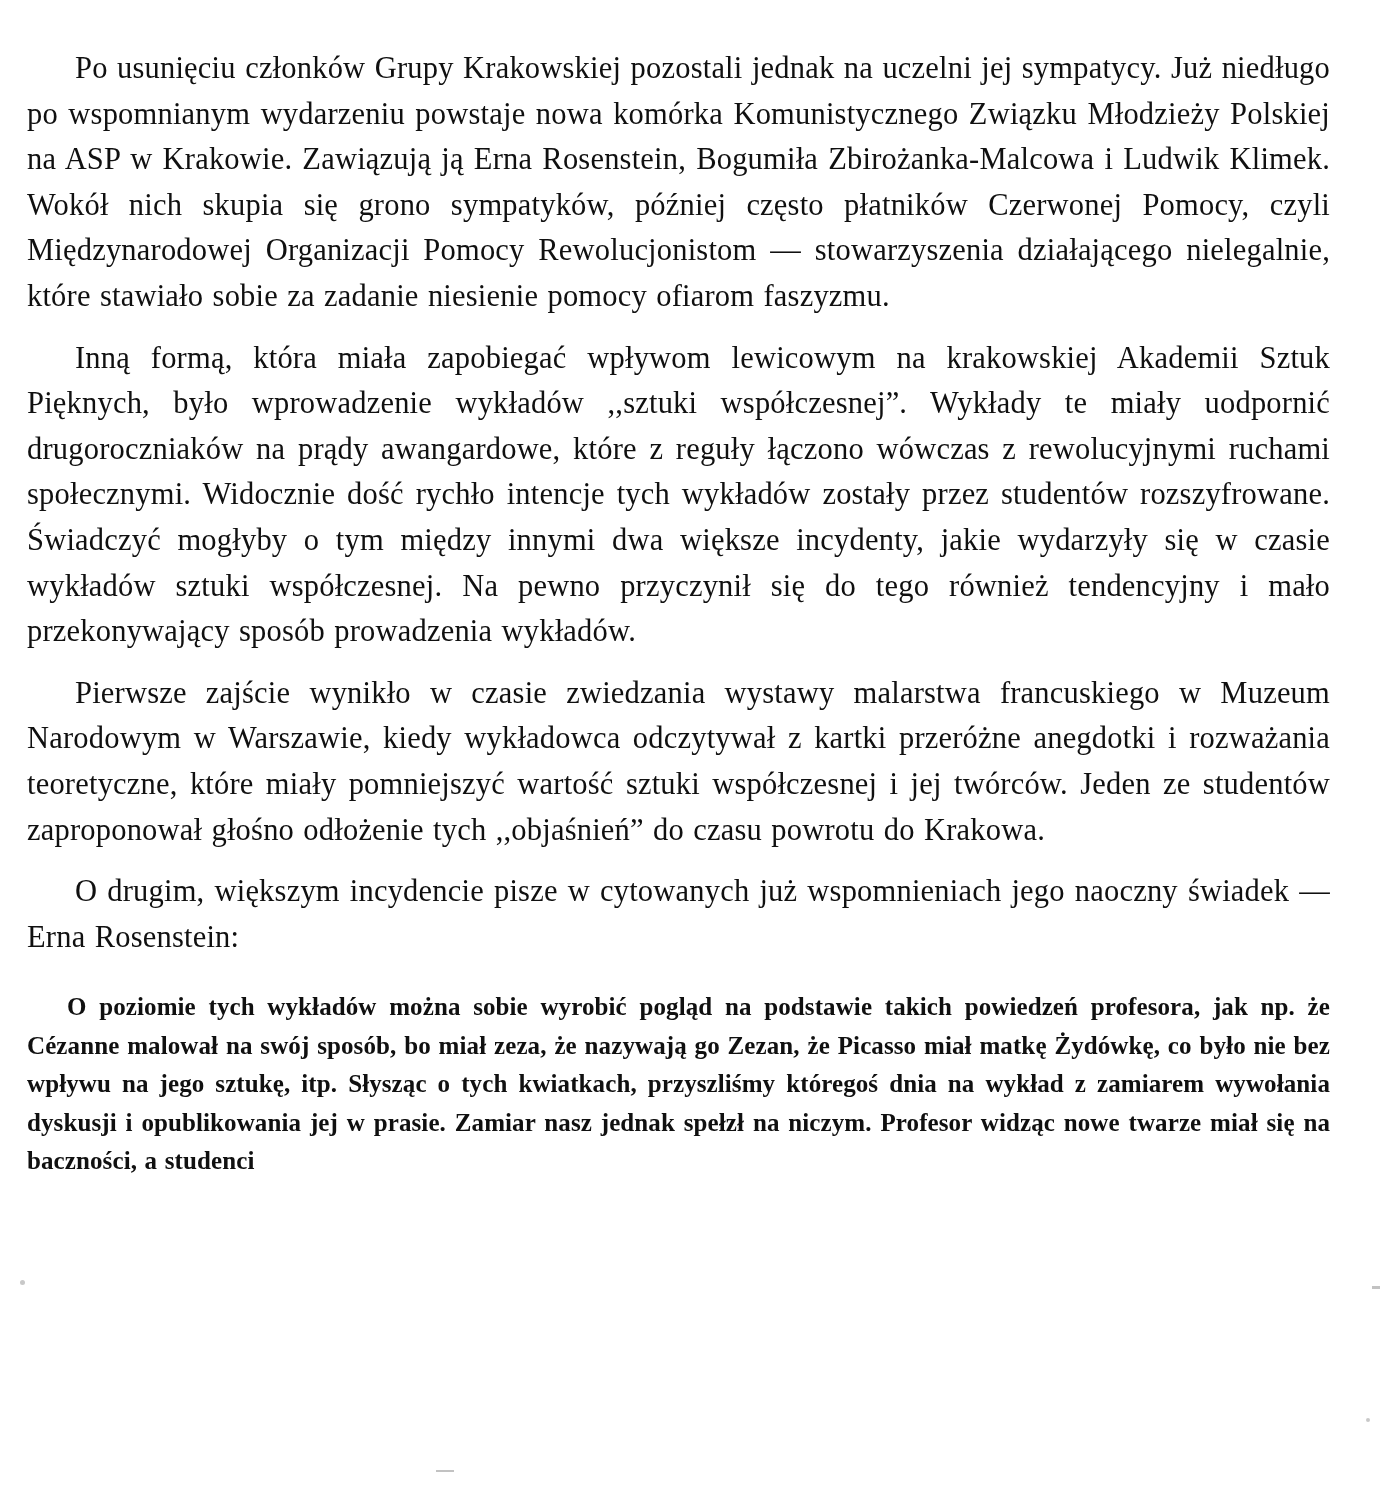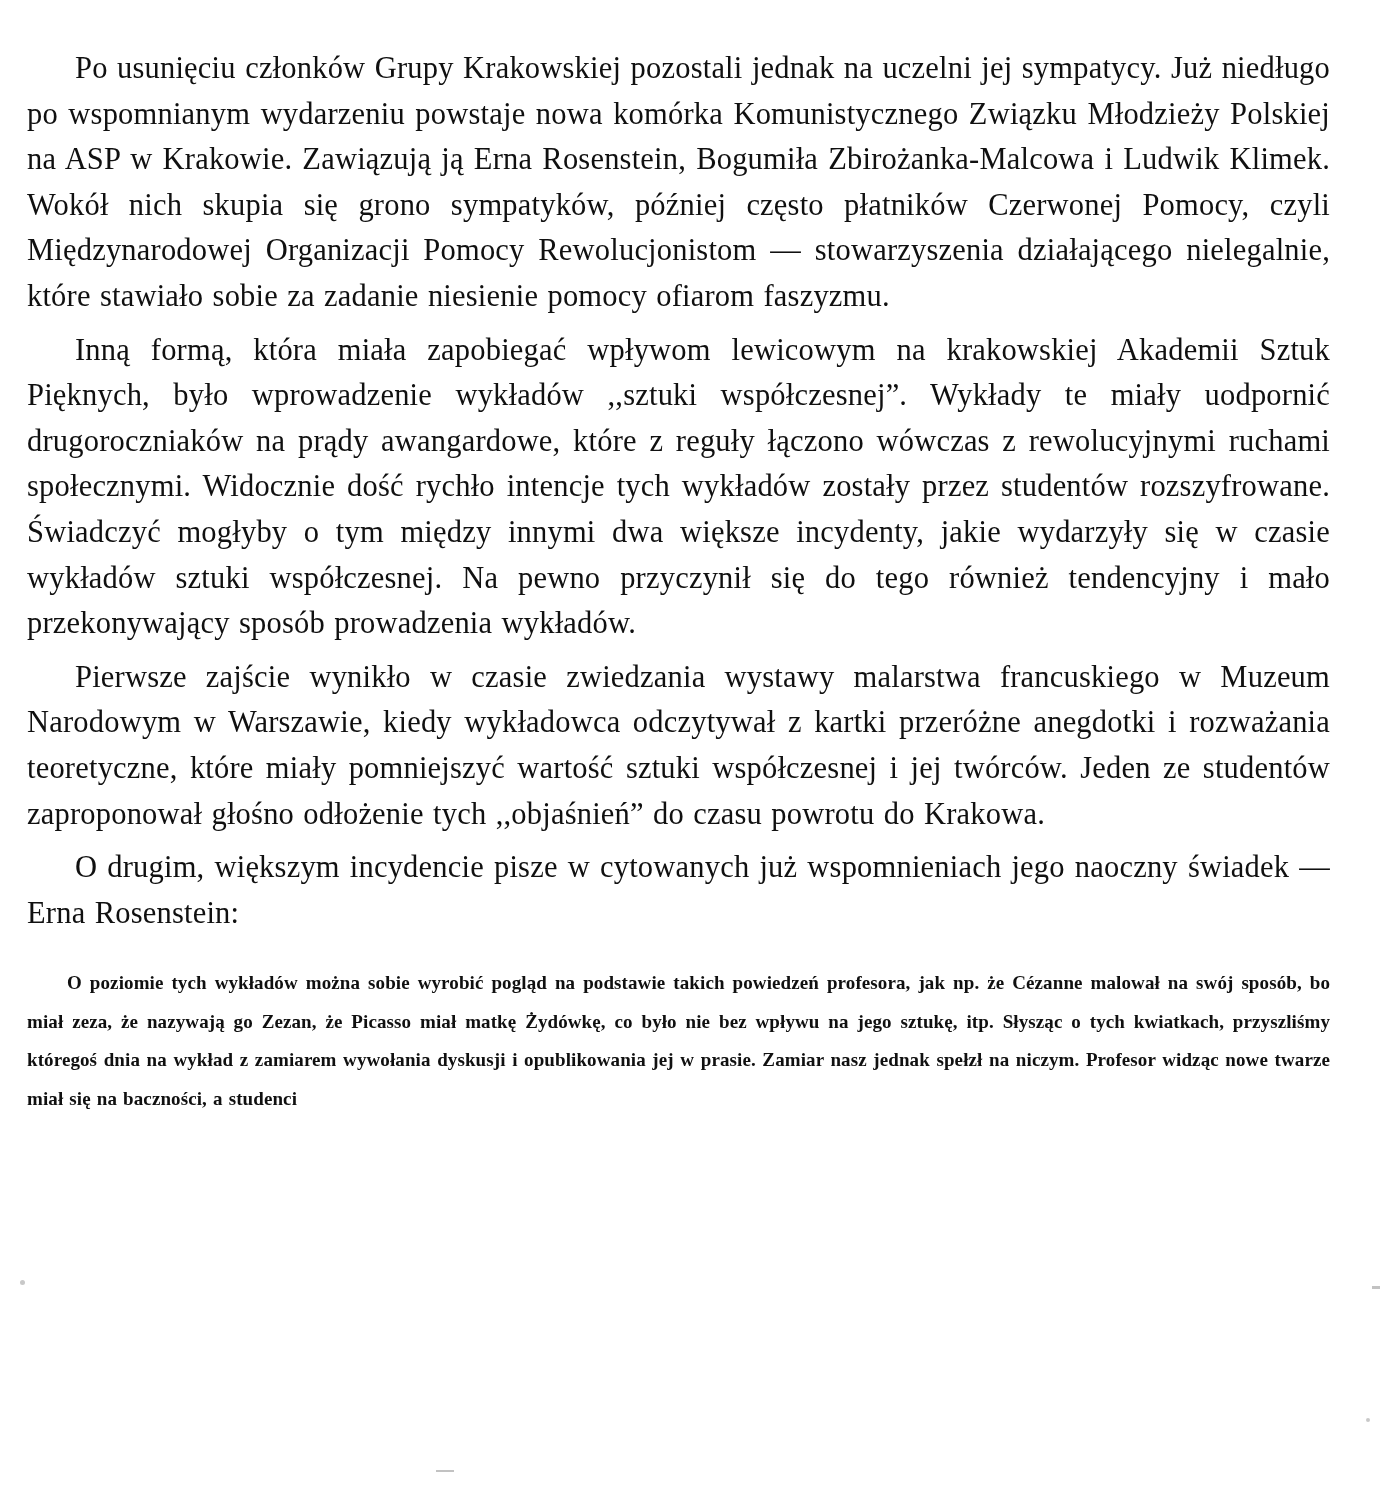--- a/index.html
+++ b/index.html
@@ -25,29 +25,29 @@
   .body-text {
     font-size: 30.5px;
     line-height: 45.6px;
     text-align: justify;
     text-justify: inter-word;
     letter-spacing: 0.2px;
     word-spacing: 1.5px;
     margin: 0;
   }
   .body-text + .body-text {
-    margin-top: 8px;
+    margin-top: 16px;
   }
   .body-text .indent {
     display: inline-block;
     width: 48px;
   }
   .quote-block {
     margin-top: 28px;
-    font-size: 19px;
+    font-size: 25px;
     line-height: 38.5px;
     text-align: justify;
     text-justify: inter-word;
     letter-spacing: 0.1px;
     word-spacing: 1.2px;
     font-weight: 600;
   }
   .quote-block .indent {
     display: inline-block;
     width: 40px;

